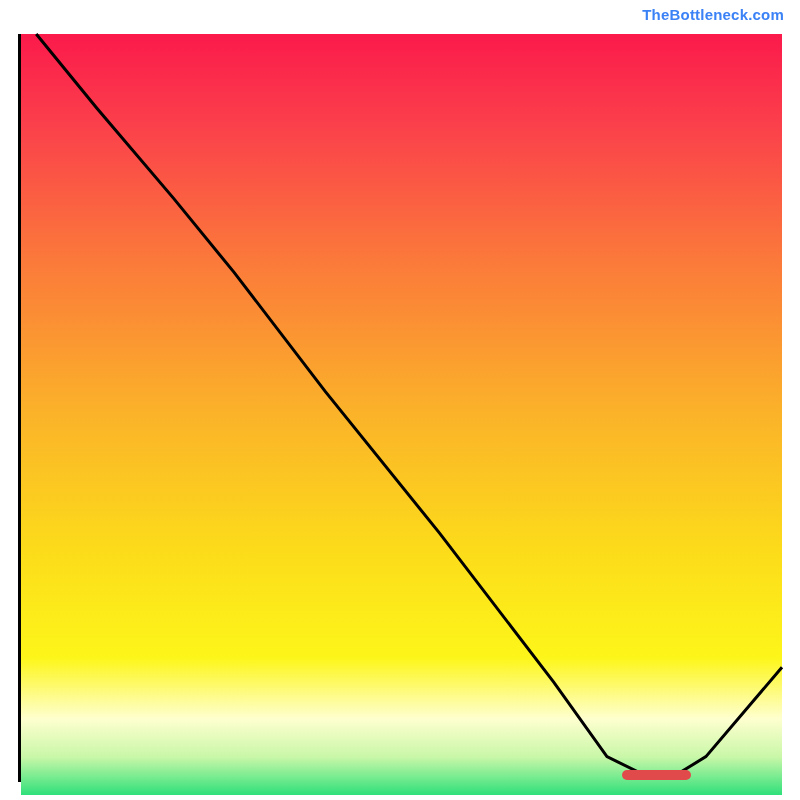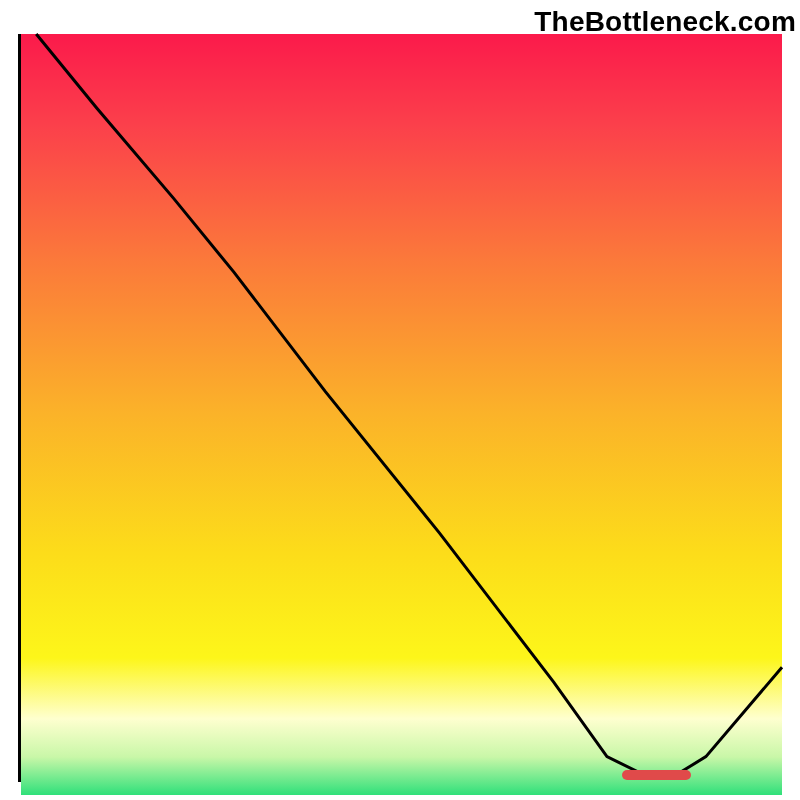--- a/index.html
+++ b/index.html
@@ -5,25 +5,25 @@
   * { margin: 0; padding: 0; box-sizing: border-box; }
   html, body { width: 800px; height: 800px; overflow: hidden; background: #fff; }
   .wrap {
     position: relative;
     width: 800px;
     height: 800px;
   }
   .watermark {
     position: absolute;
     top: 6px;
-    right: 4px;
+    right: 16px;
     font-family: Arial, Helvetica, sans-serif;
-    font-size: 28px;
+    font-size: 15px;
     font-weight: 600;
-    color: #000000;
+    color: #3b82f6;
     letter-spacing: 0.2px;
     user-select: none;
   }
   .plot {
     position: absolute;
     left: 18px;
     top: 34px;
     width: 764px;
     height: 748px;
     border-left: 3px solid #000;

